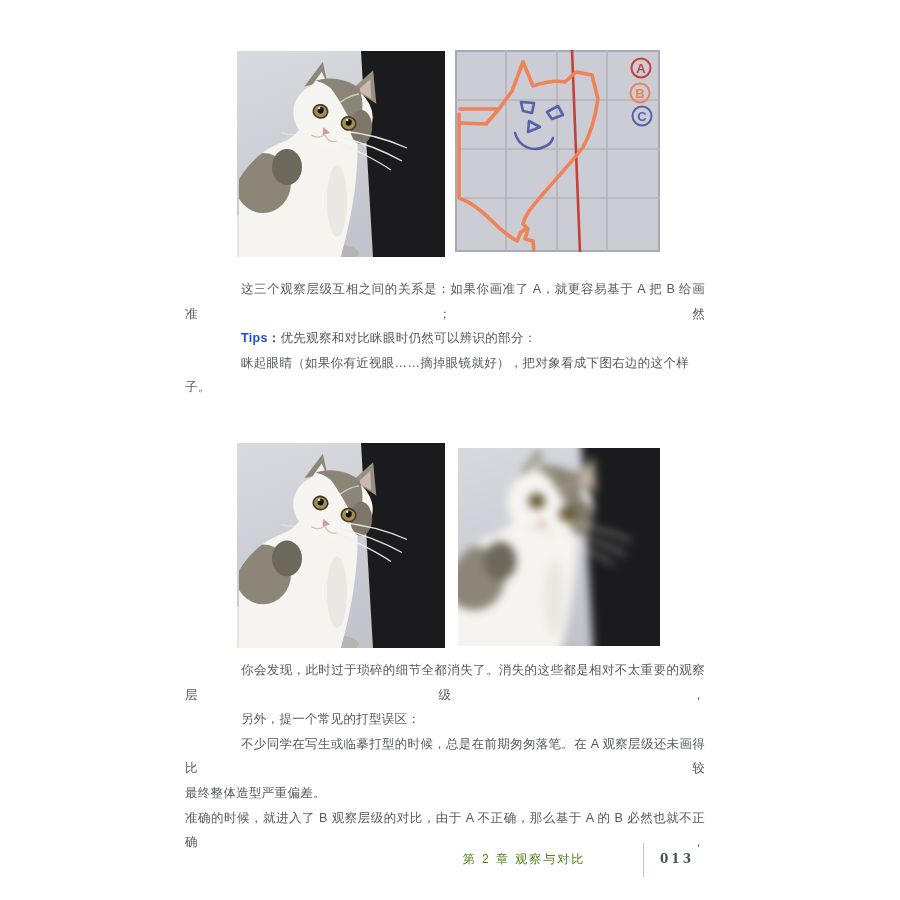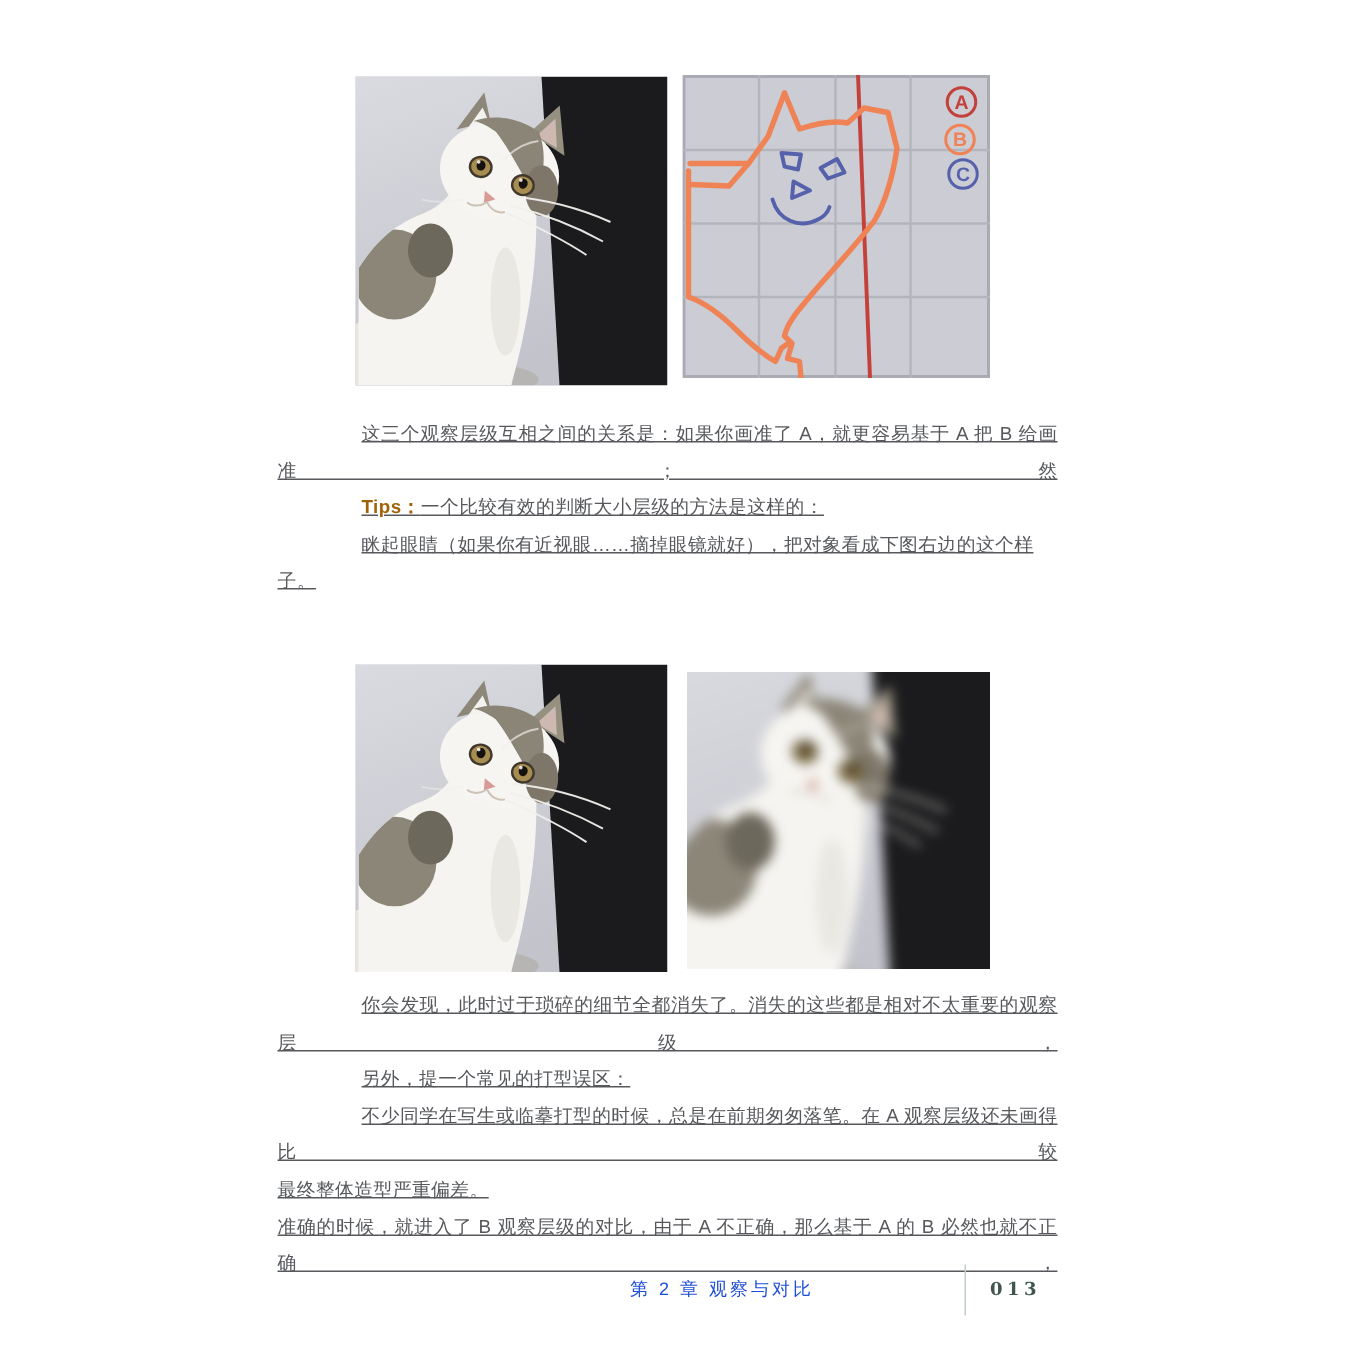--- a/index.html
+++ b/index.html
@@ -16,28 +16,28 @@
   #sketch-top  {left:455px;top:50px;width:205px;height:202px;background:#cbccd4;}
   #photo-bot   {left:237px;top:443px;width:208px;height:205px;}
   #photo-blur  {left:458px;top:448px;width:202px;height:198px;}
   #photo-blur svg{filter:blur(3.6px);transform:scale(1.12);}
 
   
   .tblock{position:absolute;left:185px;width:520px;color:#56585c;
           font-size:12.5px;line-height:24.6px;letter-spacing:0.3px;}
   #block1{top:277px;}
   #block2{top:658px;}
-  .tl{min-height:24.6px;text-decoration:underline;}
+  .tl{min-height:24.6px;}
   .jfull{text-align:justify;text-align-last:justify;}
   .first{text-indent:56px;}
-  .tips-label{color:#a16207;font-weight:bold;}
+  .tips-label{color:#1d4ed8;font-weight:bold;}
 
   
-  .footer-chapter{position:absolute;left:420px;top:851px;width:208px;text-align:left;
-     font-size:12px;letter-spacing:2px;color:#1d4ed8;}
+  .footer-chapter{position:absolute;left:420px;top:851px;width:208px;text-align:center;
+     font-size:12px;letter-spacing:2px;color:#4d7c0f;}
   .footer-divider{position:absolute;left:643px;top:843px;width:1px;height:34px;background:#bccfc7;}
   .footer-page{position:absolute;left:659px;top:852px;width:36px;text-align:center;
      font-family:"DejaVu Serif",serif;font-size:12px;font-weight:bold;
      letter-spacing:3px;color:#3f574e;}
 
   .hidden-defs{position:absolute;width:0;height:0;overflow:hidden;}
 </style>
 </head>
 <body>
 
@@ -141,21 +141,21 @@
         <g>
           <circle cx="187" cy="66" r="9.5" fill="none" stroke="#5661ab" stroke-width="2"></circle>
           <text x="187" y="70.5" fill="#5661ab">C</text>
         </g>
       </g>
     </svg>
   </div>
 
   <div class="tblock" id="block1">
     <div class="tl jfull first">这三个观察层级互相之间的关系是：如果你画准了 A，就更容易基于 A 把 B 给画准；然</div>
-    <div class="tl first"><span class="tips-label">Tips：</span><span>一个比较有效的判断大小层级的方法是这样的：</span></div>
+    <div class="tl first"><span class="tips-label">Tips：</span><span>优先观察和对比眯眼时仍然可以辨识的部分：</span></div>
     <div class="tl first">眯起眼睛（如果你有近视眼……摘掉眼镜就好），把对象看成下图右边的这个样子。</div>
   </div>
 
   <div class="img-frame" id="photo-bot">
     <svg viewBox="0 0 208 206" preserveAspectRatio="none">
         <use href="#catScene"></use>
       </svg>
   </div>
 
   <div class="img-frame" id="photo-blur">

